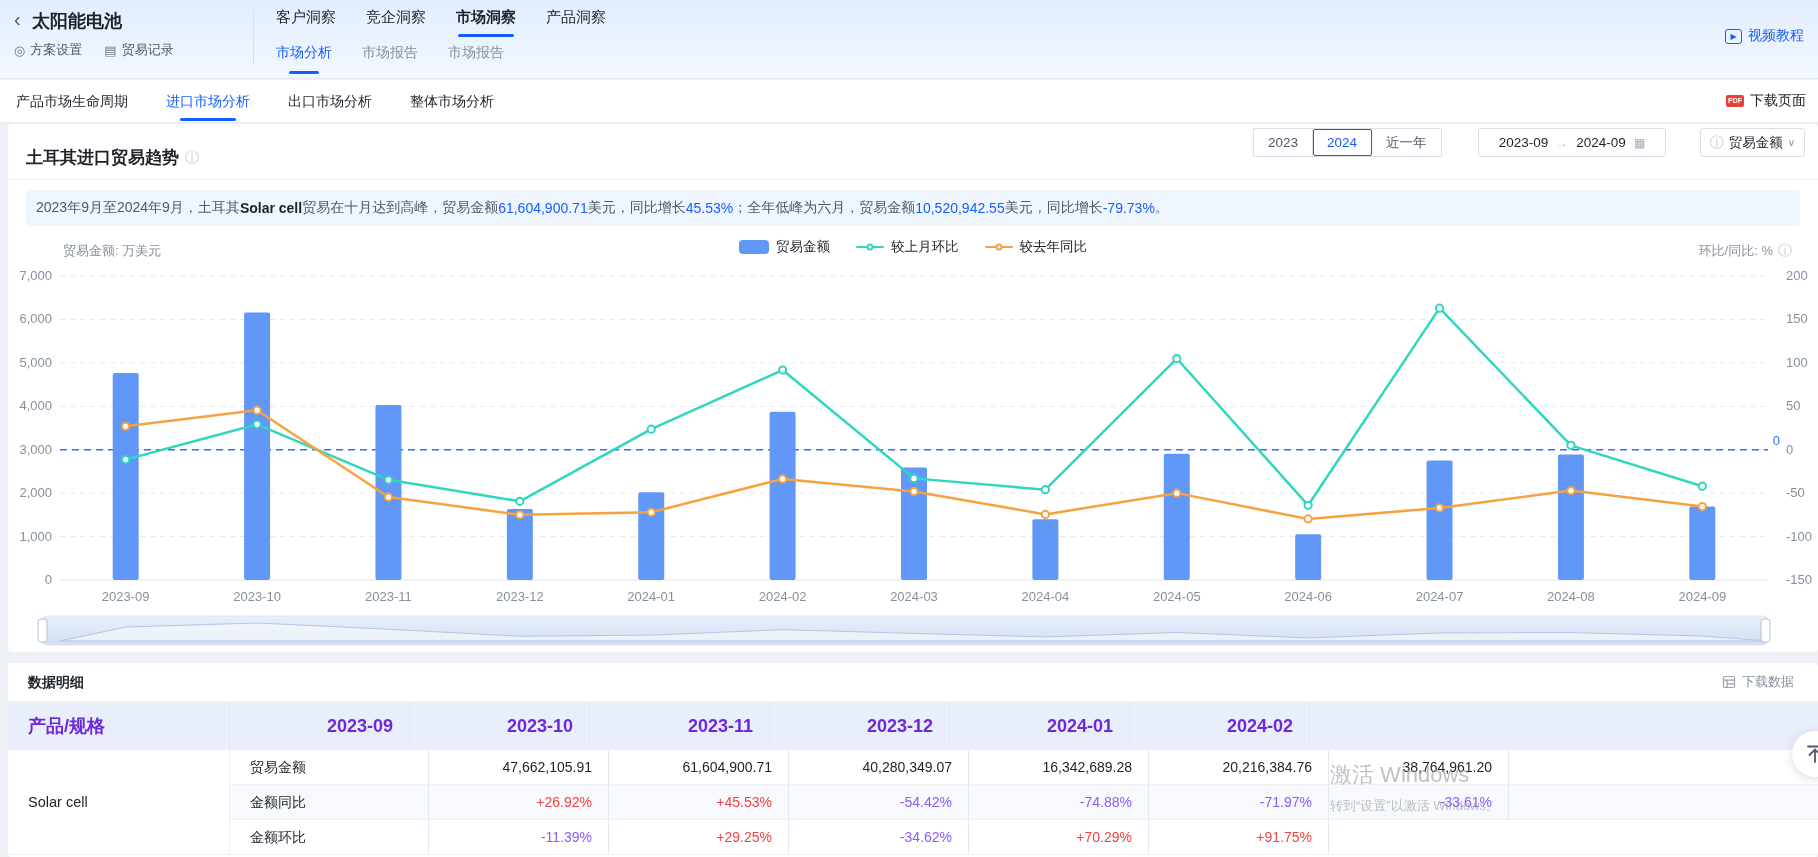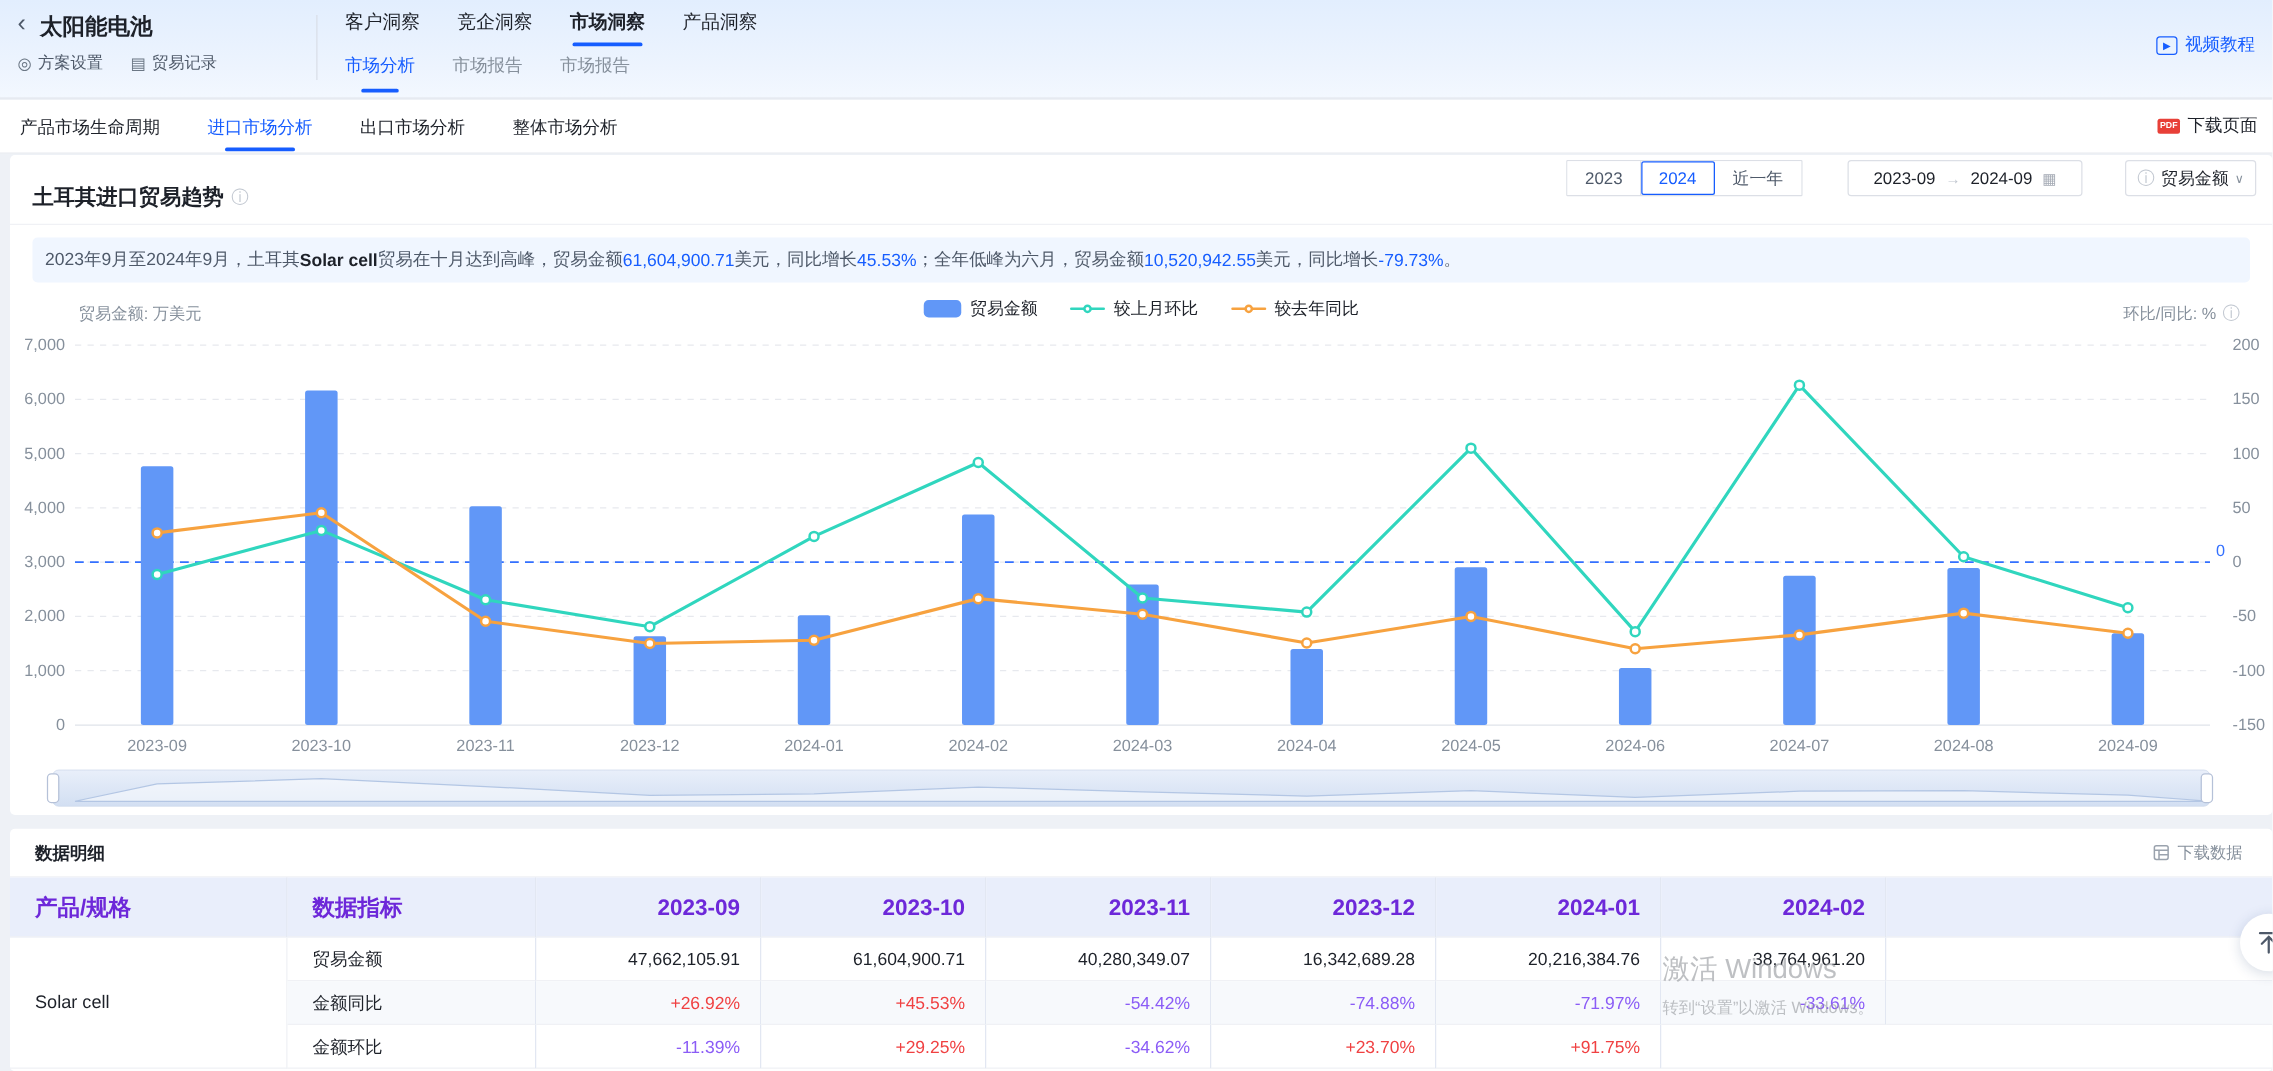--- a/index.html
+++ b/index.html
@@ -318,21 +318,20 @@
           <rect x="1.5" y="1.5" width="11" height="11" rx="1.5"></rect>
           <path d="M1.5 5.2 H12.5 M5.2 5.2 V12.5 M5.2 8.8 H12.5"></path>
         </g>
       </svg>
       <span>下载数据</span>
     </div>
   </div>
   <div class="tbl" id="data-table">
       <div class="trow thead">
         <div class="tcell left" style="width: 222px;">产品/规格</div>
-        <div class="tcell left" style="width: 199px;">数据指标</div>
         <div class="tcell right" style="width: 180px;">2023-09</div>
         <div class="tcell right" style="width: 180px;">2023-10</div>
         <div class="tcell right" style="width: 180px;">2023-11</div>
         <div class="tcell right" style="width: 180px;">2023-12</div>
         <div class="tcell right" style="width: 180px;">2024-01</div>
         <div class="tcell right" style="width: 180px;">2024-02</div>
         <div class="tcell filler" style="flex: 1 1 0%;"></div>
       </div>
       <div class="tbody-wrap">
         <div class="prod-cell" style="width: 222px; height: 105px;">Solar cell</div>
@@ -355,21 +354,21 @@
             <div class="tcell right val-neg" style="width: 180px;">-74.88%</div>
             <div class="tcell right val-neg" style="width: 180px;">-71.97%</div>
             <div class="tcell right val-neg" style="width: 180px;">-33.61%</div>
             <div class="tcell filler" style="flex: 1 1 0%;"></div>
           </div>
           <div class="trow mrow">
             <div class="tcell left" style="width: 199px;">金额环比</div>
             <div class="tcell right val-neg" style="width: 180px;">-11.39%</div>
             <div class="tcell right val-pos" style="width: 180px;">+29.25%</div>
             <div class="tcell right val-neg" style="width: 180px;">-34.62%</div>
-            <div class="tcell right val-pos" style="width: 180px;">+23.70%</div>
+            <div class="tcell right val-pos" style="width: 180px;">+70.29%</div>
             <div class="tcell right val-pos" style="width: 180px;">+91.75%</div>
             <div class="tcell filler" style="flex: 1 1 0%;"></div>
           </div>
         </div>
       </div>
     </div>
 </section>
 
 <div class="watermark">
   <div class="wm1">激活 Windows</div>

